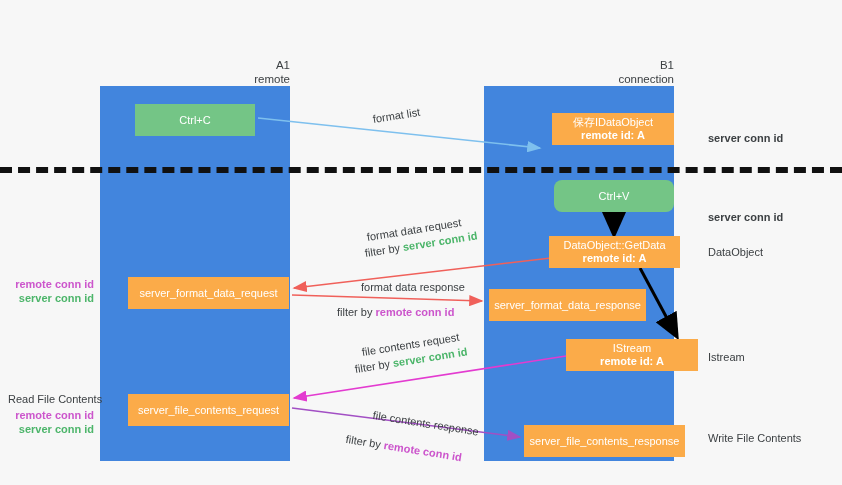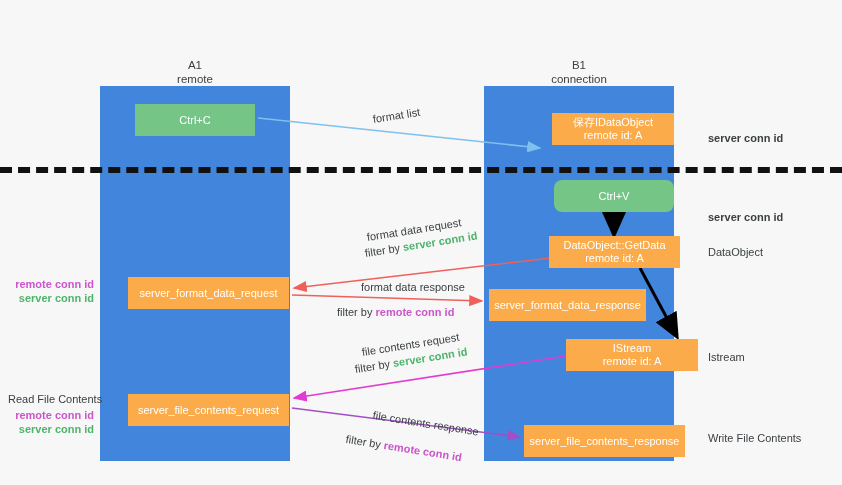--- a/index.html
+++ b/index.html
@@ -16,41 +16,41 @@
 
   
   .title{
     position:absolute;left:0;right:0;top:9px;
     text-align:center;font-size:15px;line-height:19px;
     color:#3c4043;letter-spacing:.1px;
   }
 
   
   .col-head{
-    position:absolute;text-align:center;font-size:11.5px;
+    position:absolute;text-align:right;font-size:11.5px;
     line-height:14px;color:#3c4043;width:190px;
   }
 
   
   .lane{
     position:absolute;background:#4285dd;top:86px;height:375px;width:190px;
   }
   #lane-a1{left:100px;}
   #lane-b1{left:484px;}
 
   
   .node{
     position:absolute;
     display:flex;flex-direction:column;align-items:center;justify-content:center;
     text-align:center;color:#ffffff;font-size:11px;line-height:13px;
     box-sizing:border-box;padding:16px 6px;
   }
   .node.orange{background:#fbab49;}
   .node.green{background:#74c586;}
-  .node .l2{font-size:11px;}
+  .node .l2{font-size:11px;font-weight:bold;}
 
   
   .divider{
     position:absolute;left:0;right:0;top:167px;height:0;
     border-top:6px dashed #111111;
   }
 
   
   .lbl{position:absolute;font-size:11px;line-height:14px;color:#3c4043;white-space:nowrap;}
   .green-t{color:#4cb56a;font-weight:bold;}

